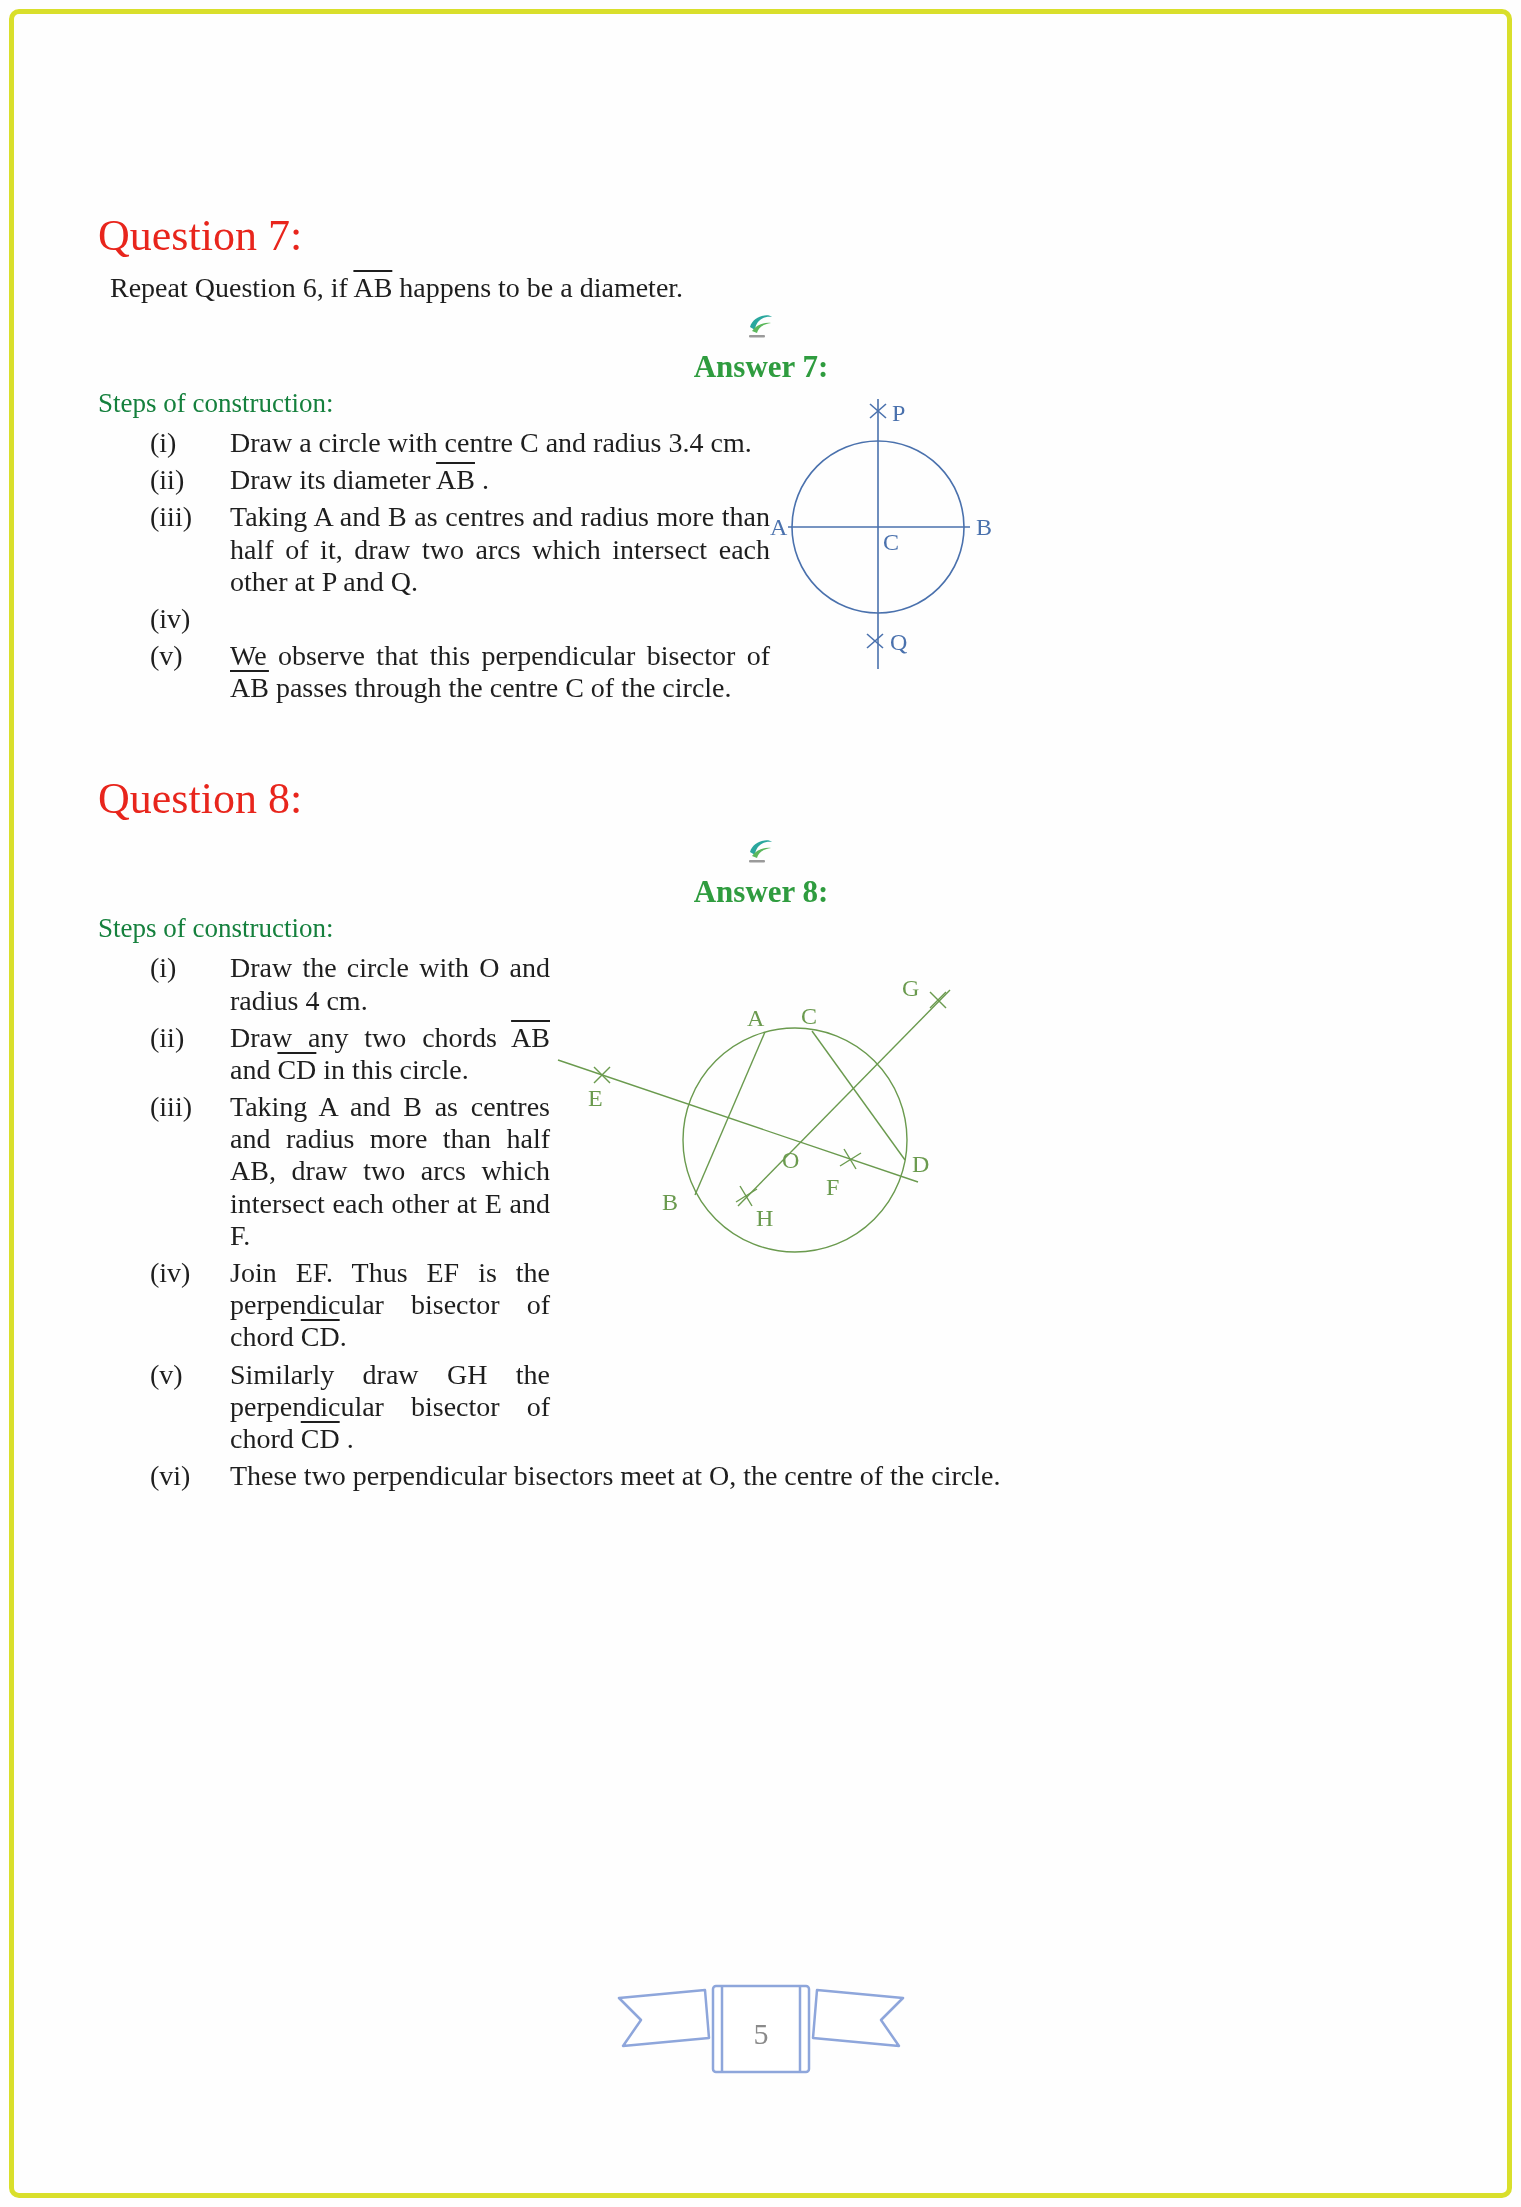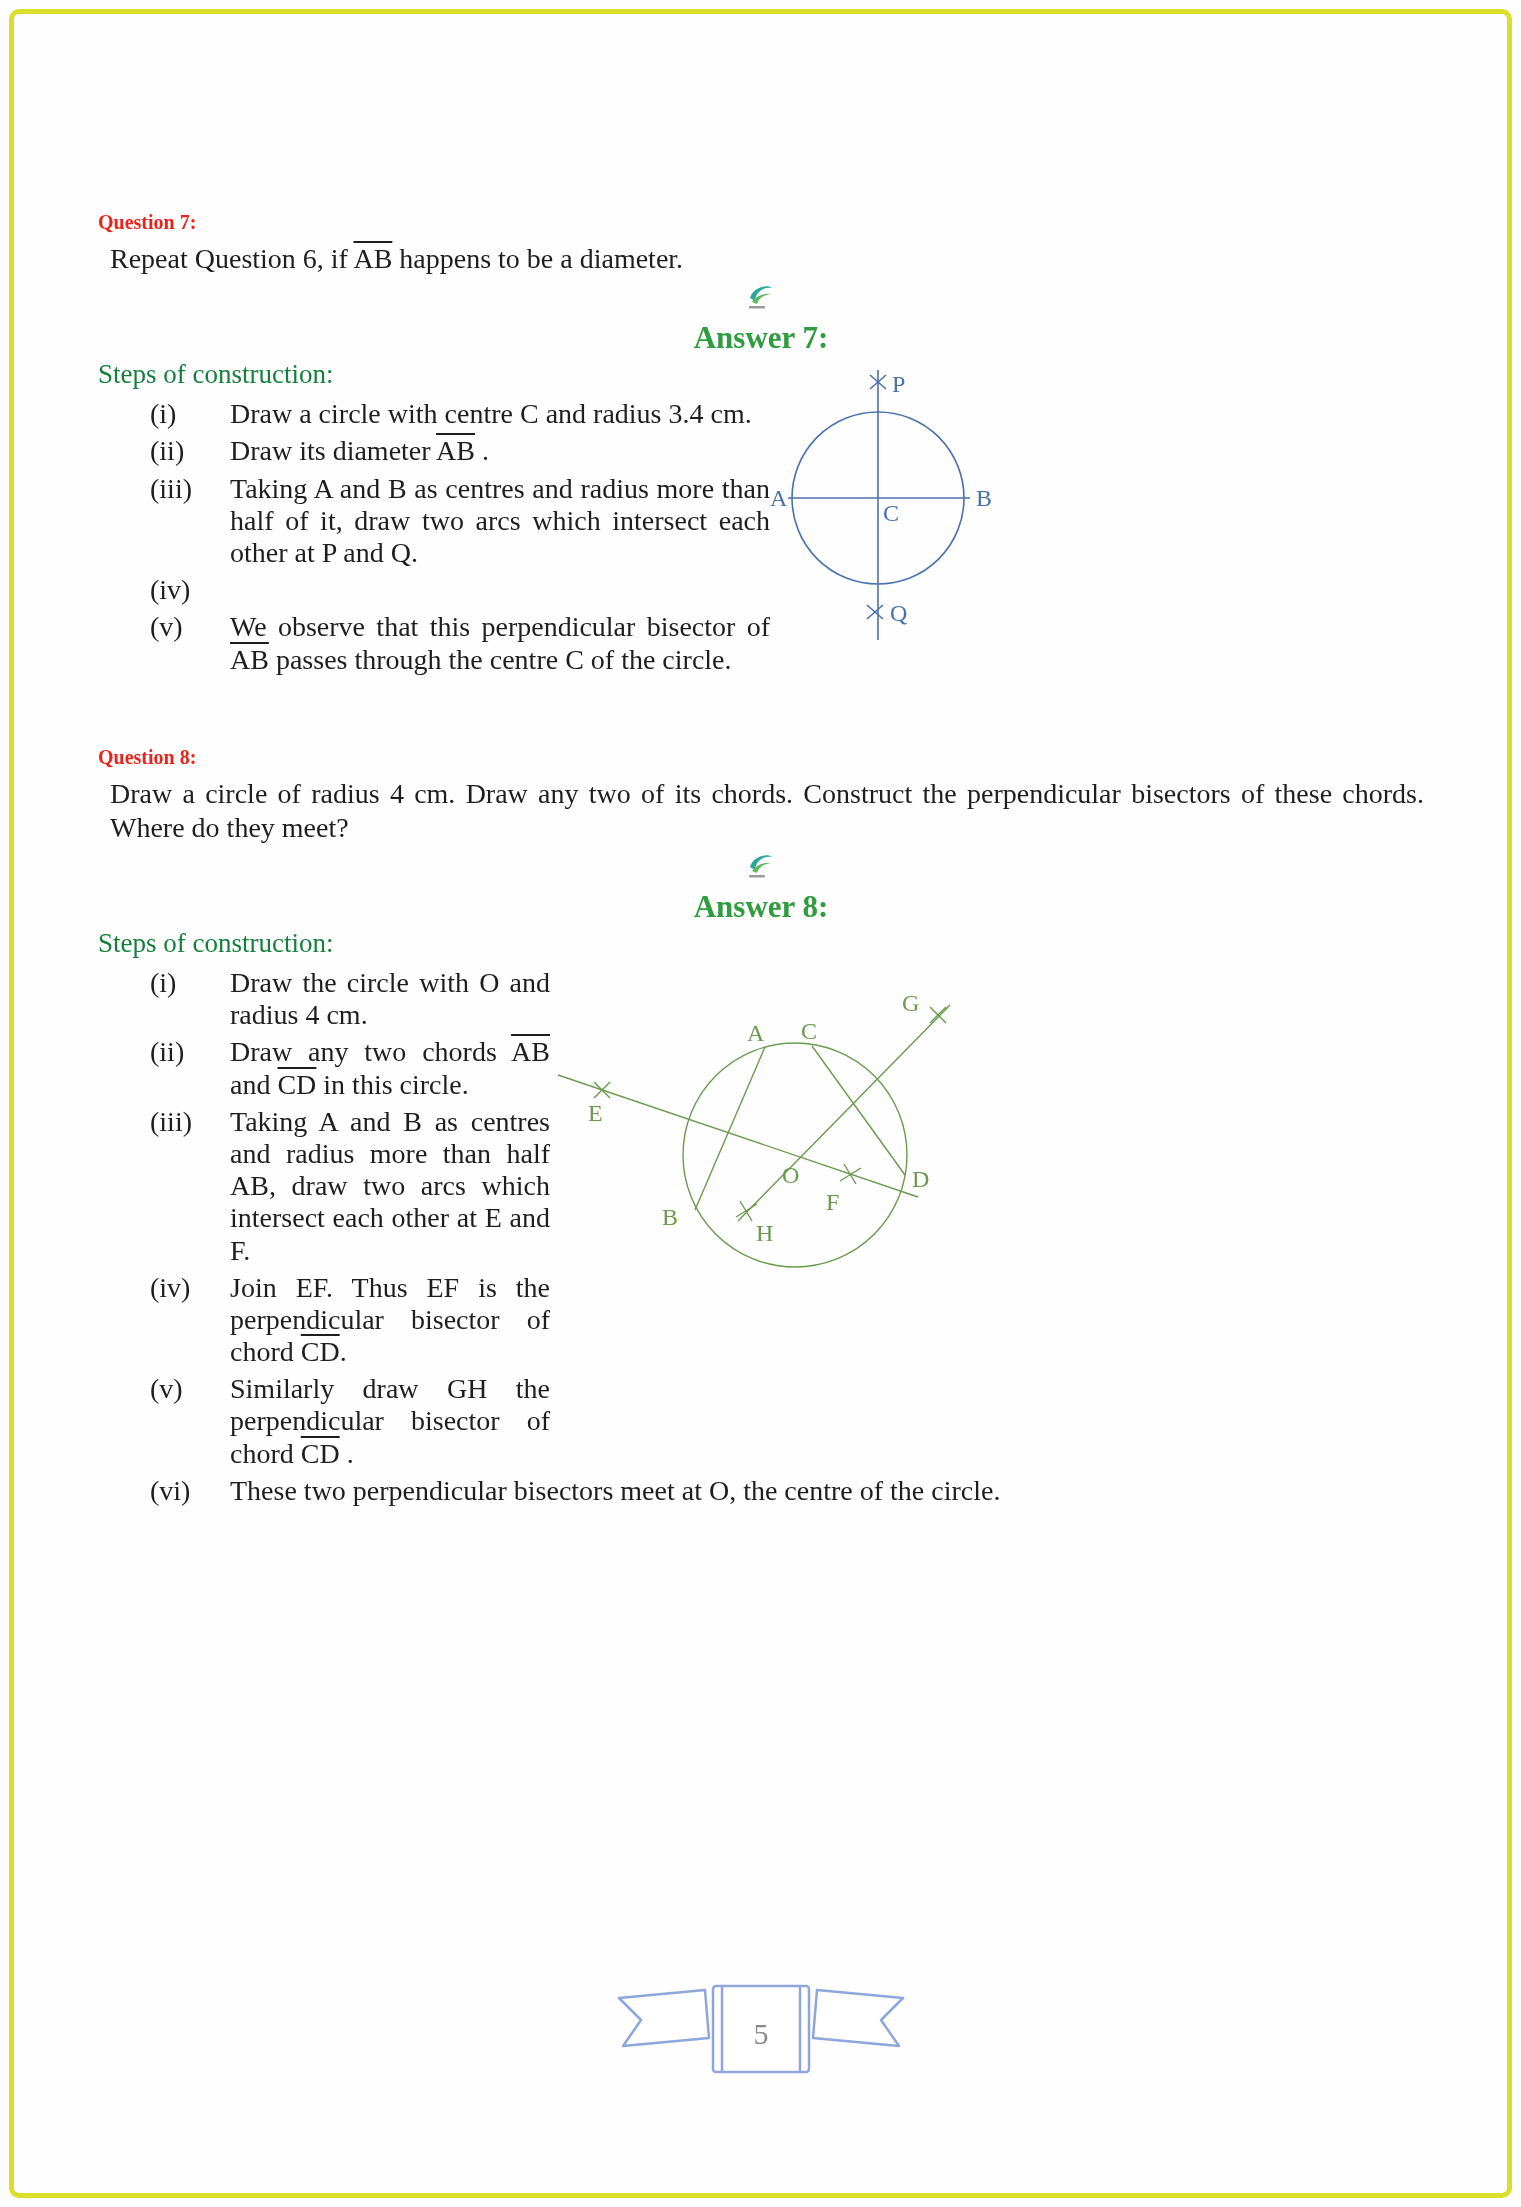--- a/index.html
+++ b/index.html
@@ -17,21 +17,21 @@
   .frame {
     position: absolute;
     inset: 9px;
     border: 5px solid #d9df2b;
     border-radius: 10px;
     pointer-events: none;
   }
 
   .content { position: absolute; left: 98px; top: 210px; width: 1326px; }
 
-  .q-title   { font-size: 20px; font-weight: bold; color: #e8251c; margin: 0 0 8px 0; line-height: 1.2; }
+  .q-title   { font-size: 44px; font-weight: normal; color: #e8251c; margin: 0 0 8px 0; line-height: 1.2; }
   .q-text    { font-size: 28px; margin: 0 0 4px 12px; line-height: 1.22; text-align: justify; }
   .answer-row { display: flex; align-items: center; gap: 10px; margin: 0 0 2px 0; flex-direction: column; }
   .ans-icon   { width: 30px; height: 30px; display: inline-block; flex: none; }
   .answer-title { font-size: 31px; font-weight: bold; color: #2f9c3f; line-height: 1.15; }
   .steps-title  { font-size: 27px; font-weight: normal; color: #15803d; margin: 2px 0 8px 0; line-height: 1.2; }
 
   .step { display: flex; margin-bottom: 5px; }
   .step .num { flex: 0 0 72px; margin-left: 52px; font-size: 28px; line-height: 1.15; }
   .step .txt { flex: 1; font-size: 28px; line-height: 1.15; text-align: justify; margin-left: 8px; }
   .step-full .txt { text-align: left; }
@@ -130,21 +130,20 @@
           </svg>
         </div>
       </div>
     </section>
 
     <div class="section-gap"></div>
 
     <section>
       <h2 class="q-title">Question 8:</h2>
 
-      <p class="q-text"><span>Draw a circle of radius 4 cm. Draw any two of its chords. Construct the perpendicular bisectors of these chords. Where do they meet?</span></p>
 
       <div class="answer-row">
         <span class="ans-icon">
           <svg width="30" height="30" viewBox="0 0 30 30">
             <path d="M4 18 C7 7 22 4 26 8 C18 7 10 11 9 21 Z" fill="#2aa79e"></path>
             <path d="M6 22 C11 15 20 13 25 14 C17 15 12 19 11 24 Z" fill="#5cb85c"></path>
             <rect x="3" y="26" width="16" height="2.5" rx="1" fill="#9a9a9a"></rect>
           </svg>
         </span>
         <span class="answer-title">Answer 8:</span>

